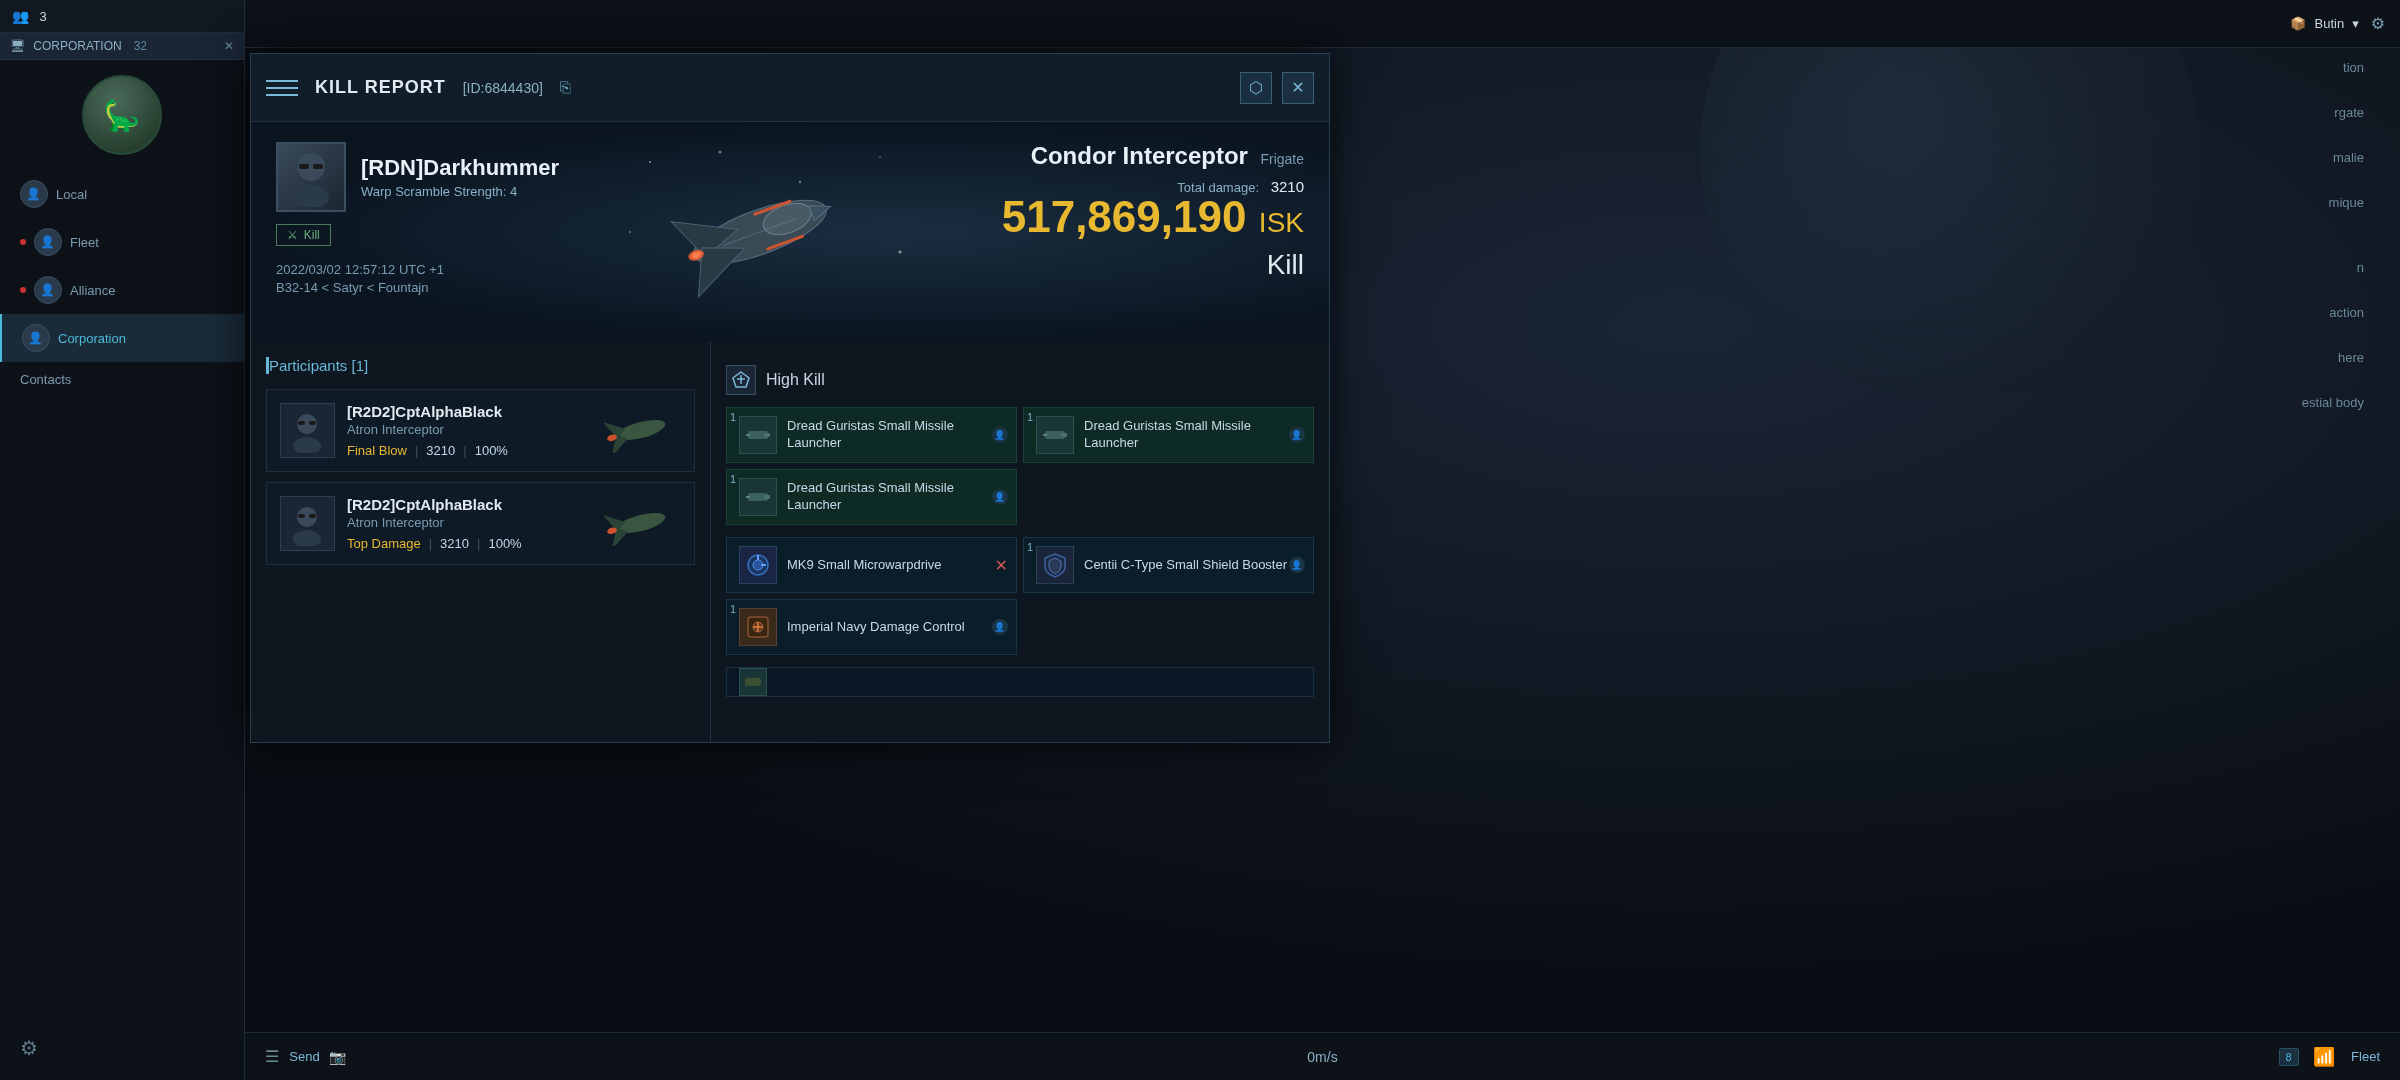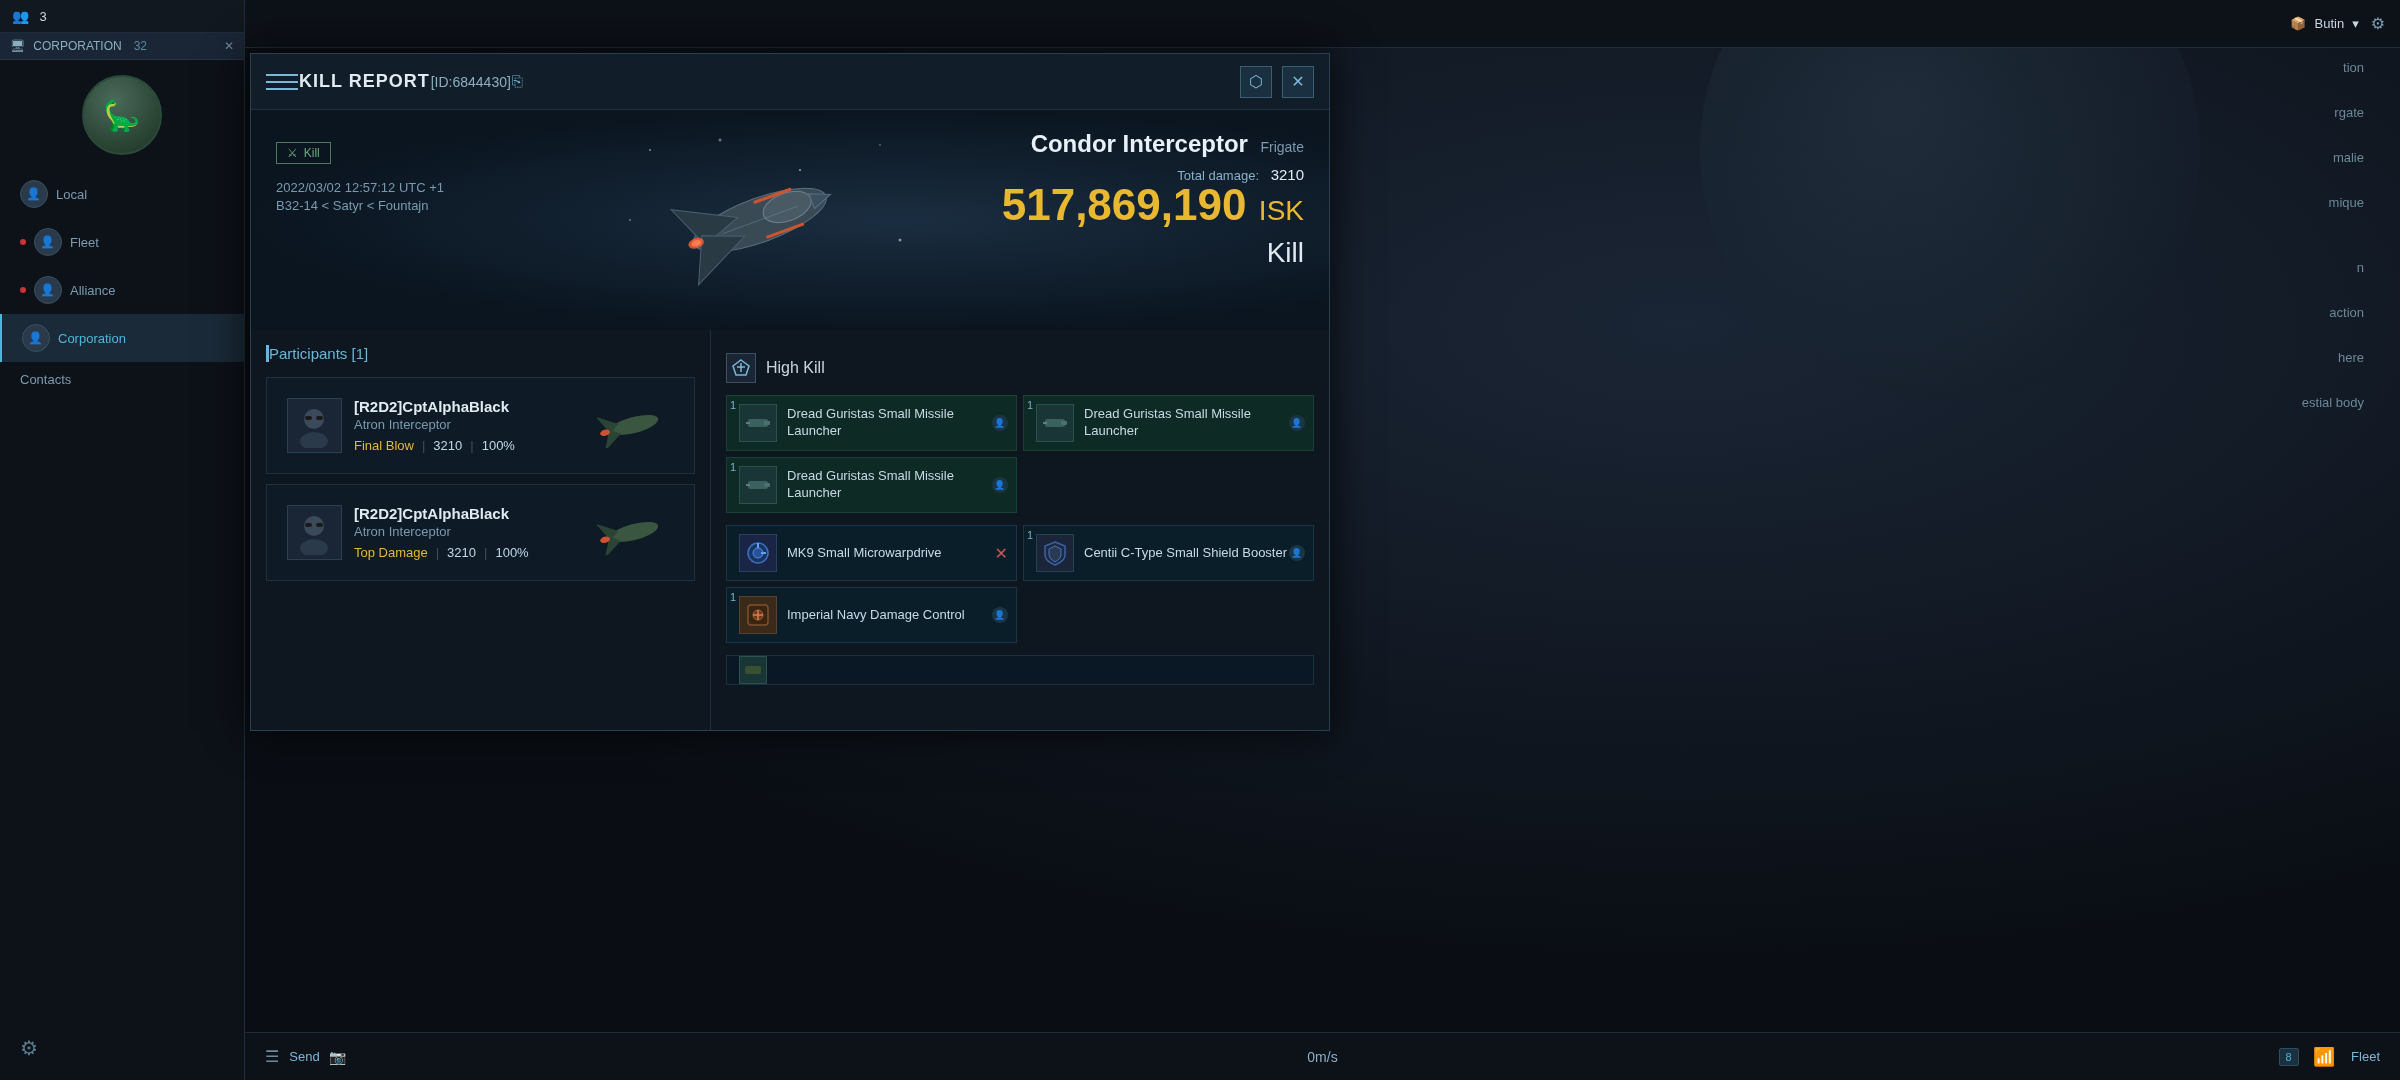--- a/index.html
+++ b/index.html
@@ -196,22 +196,22 @@
       border: 1px solid #2a4050;
       box-shadow: 0 0 40px rgba(0,0,0,0.8);
     }
 
     .kr-header {
       display: flex;
       align-items: center;
       background: #111e2a;
       border-bottom: 1px solid #1e3040;
       padding: 12px 15px;
-      height: 56px;
-      gap: 1px;
+      height: 68px;
+      gap: 17px;
     }
 
     .kr-menu-btn {
       width: 32px;
       height: 32px;
       display: flex;
       flex-direction: column;
       justify-content: center;
       gap: 5px;
       cursor: pointer;
@@ -426,21 +426,21 @@
     .section-title {
       font-size: 15px;
       color: #6ab8d8;
       border-left: 3px solid #6ab8d8;
       margin-bottom: 15px;
     }
 
     .participant-card {
       background: #0e1a25;
       border: 1px solid #1e3040;
-      padding: 20px;
+      padding: 13px;
       margin-bottom: 10px;
       display: flex;
       align-items: center;
       gap: 12px;
       position: relative;
     }
 
     .participant-avatar {
       width: 55px;
       height: 55px;
@@ -764,20 +764,37 @@
       <div class="kr-header-actions">
         <button class="kr-btn">⬡</button>
         <button class="kr-btn">✕</button>
       </div>
     </div>
 
     <div class="kr-hero">
       <div class="kr-hero-bg"></div>
 
       <div class="kr-hero-left">
+        <div class="kr-player-row">
+          <div class="kr-avatar">
+            <div class="kr-avatar-inner">
+
+              <svg width="60" height="60" viewBox="0 0 60 60">
+                <circle cx="30" cy="20" r="14" fill="#3a4a5a"></circle>
+                <ellipse cx="30" cy="50" rx="18" ry="12" fill="#2a3a4a"></ellipse>
+                <rect x="18" y="17" width="10" height="5" rx="2" fill="#1a1a1a"></rect>
+                <rect x="32" y="17" width="10" height="5" rx="2" fill="#1a1a1a"></rect>
+              </svg>
+            </div>
+          </div>
+          <div class="kr-player-info">
+            <h2>[RDN]Darkhummer</h2>
+            <p>Warp Scramble Strength: 4</p>
+          </div>
+        </div>
         <div class="kr-kill-badge">
           <span>⚔</span>
           <span>Kill</span>
         </div>
         <div class="kr-datetime">2022/03/02 12:57:12 UTC +1</div>
         <div class="kr-location">B32-14 &lt; Satyr &lt; Fountajn</div>
       </div>
 
       <div class="kr-ship-area">
         <svg class="ship-svg" viewBox="0 0 320 200">

